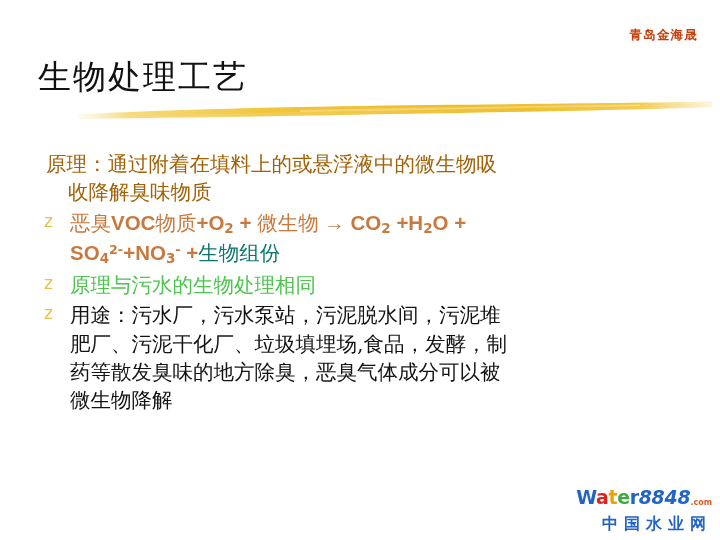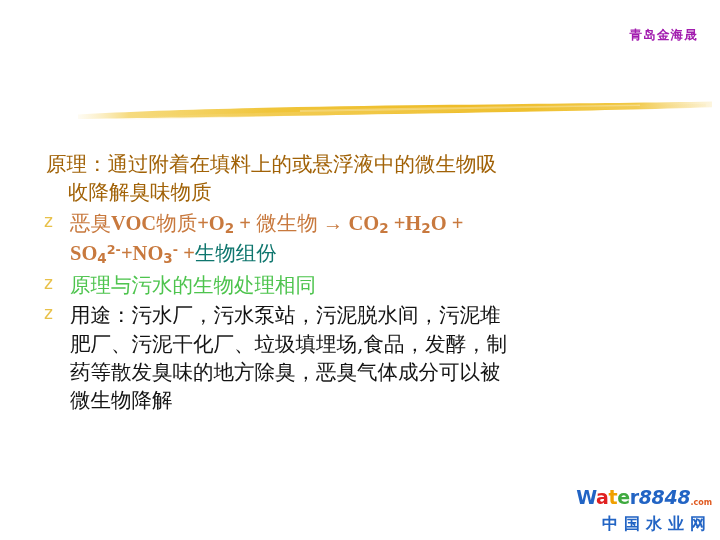--- a/index.html
+++ b/index.html
@@ -25,21 +25,21 @@
 
   
   .corner-brand {
     position: absolute;
     top: 27px;
     right: 22px;
     font-family: "DejaVu Sans", "Liberation Sans", sans-serif;
     font-size: 12.5px;
     font-weight: bold;
     letter-spacing: 1.2px;
-    color: #a21caf;
+    color: #c2410c;
     white-space: nowrap;
   }
 
   
   .title {
     position: absolute;
     left: 38px;
     top: 58px;
     font-family: "DejaVu Serif", "Liberation Serif", serif;
     font-size: 33px;
@@ -99,21 +99,21 @@
   }
 
   .line { display: block; white-space: nowrap; }
 
   
   .eq {
     color: #c8793e;
     font-size: 20.5px;
   }
   .eq .sans {
-    font-family: Liberation Serif, serif;
+    font-family: Liberation Sans, sans-serif;
     font-weight: bold;
     letter-spacing: 0px;
   }
   .eq .cjk {
     font-family: Liberation Mono, monospace;
     font-weight: normal;
   }
   .eq sub {
     font-size: 0.66em;
     vertical-align: -0.22em;
@@ -179,20 +179,21 @@
     white-space: nowrap;
   }
 </style>
 </head>
 <body>
 
 <div class="slide">
 
   <div class="corner-brand">青岛金海晟</div>
 
+  <div class="title">生物处理工艺</div>
 
   <div class="brush-wrap">
     <svg width="720" height="30" viewBox="0 0 720 30" xmlns="http://www.w3.org/2000/svg">
       <defs>
         <linearGradient id="brushgrad" x1="0" y1="0" x2="1" y2="0">
           <stop offset="0%" stop-color="#f7dc86" stop-opacity="0.10"></stop>
           <stop offset="8%" stop-color="#f3cf55" stop-opacity="0.75"></stop>
           <stop offset="30%" stop-color="#f0c53a" stop-opacity="1"></stop>
           <stop offset="62%" stop-color="#eebc28" stop-opacity="1"></stop>
           <stop offset="88%" stop-color="#f0c63c" stop-opacity="0.95"></stop>

